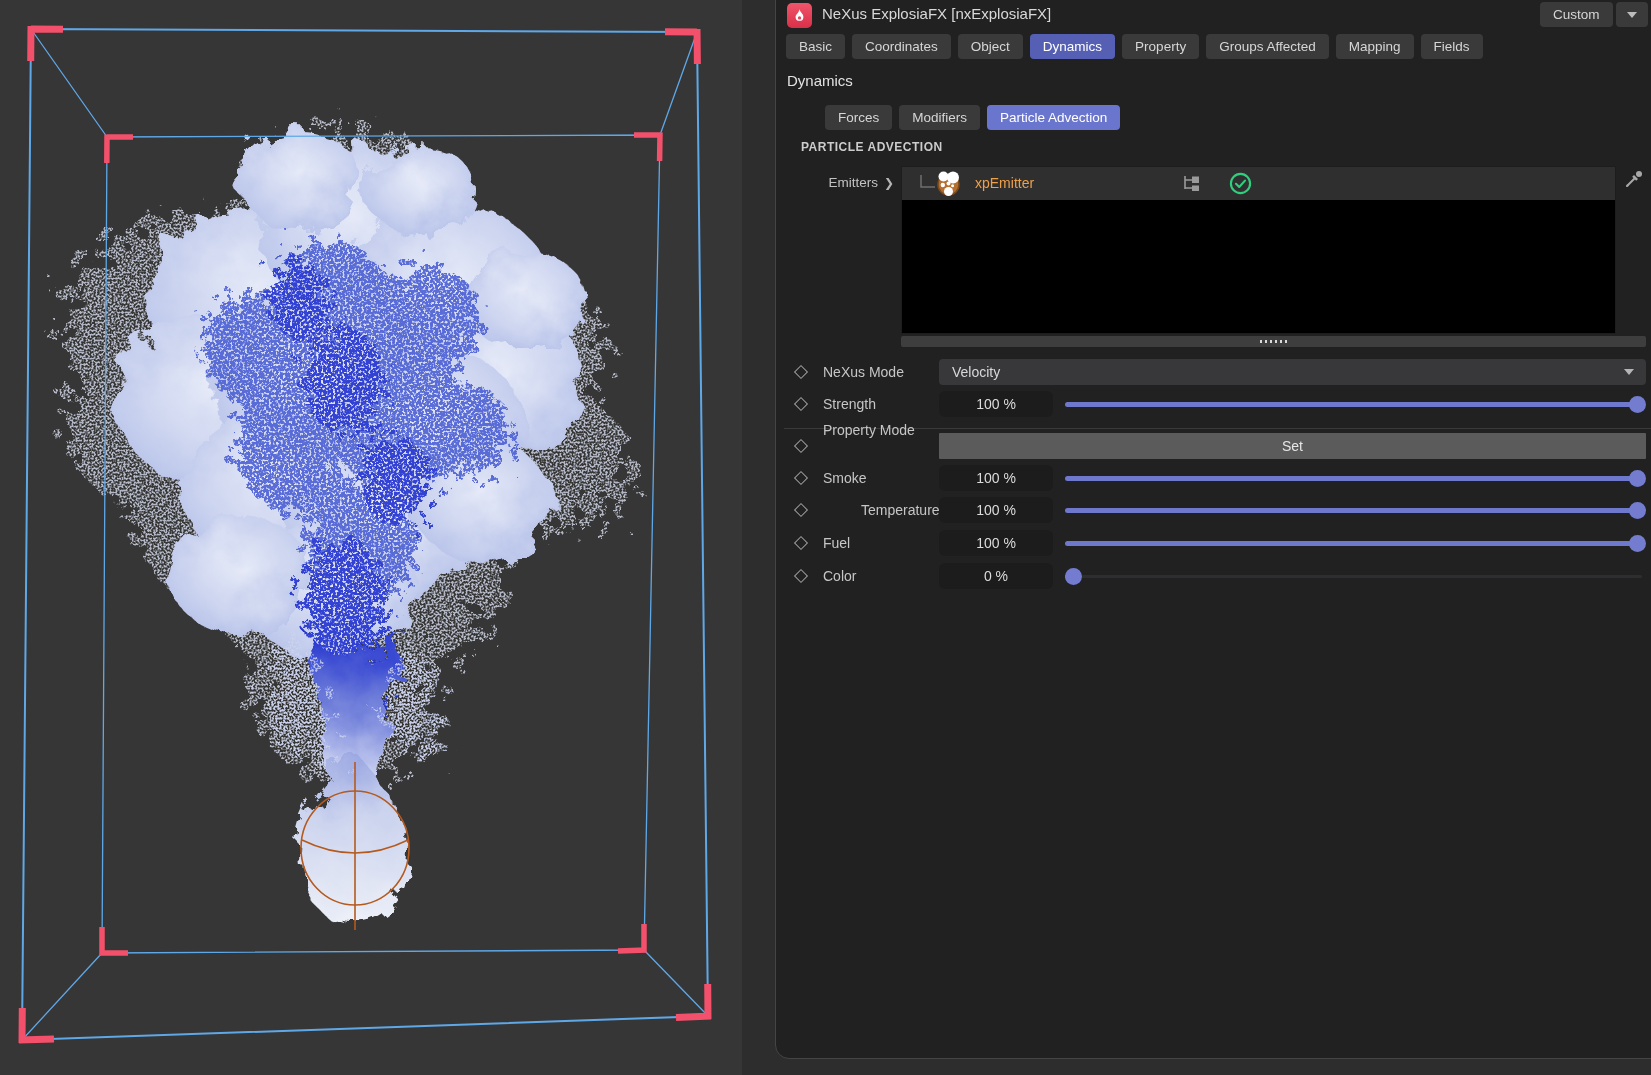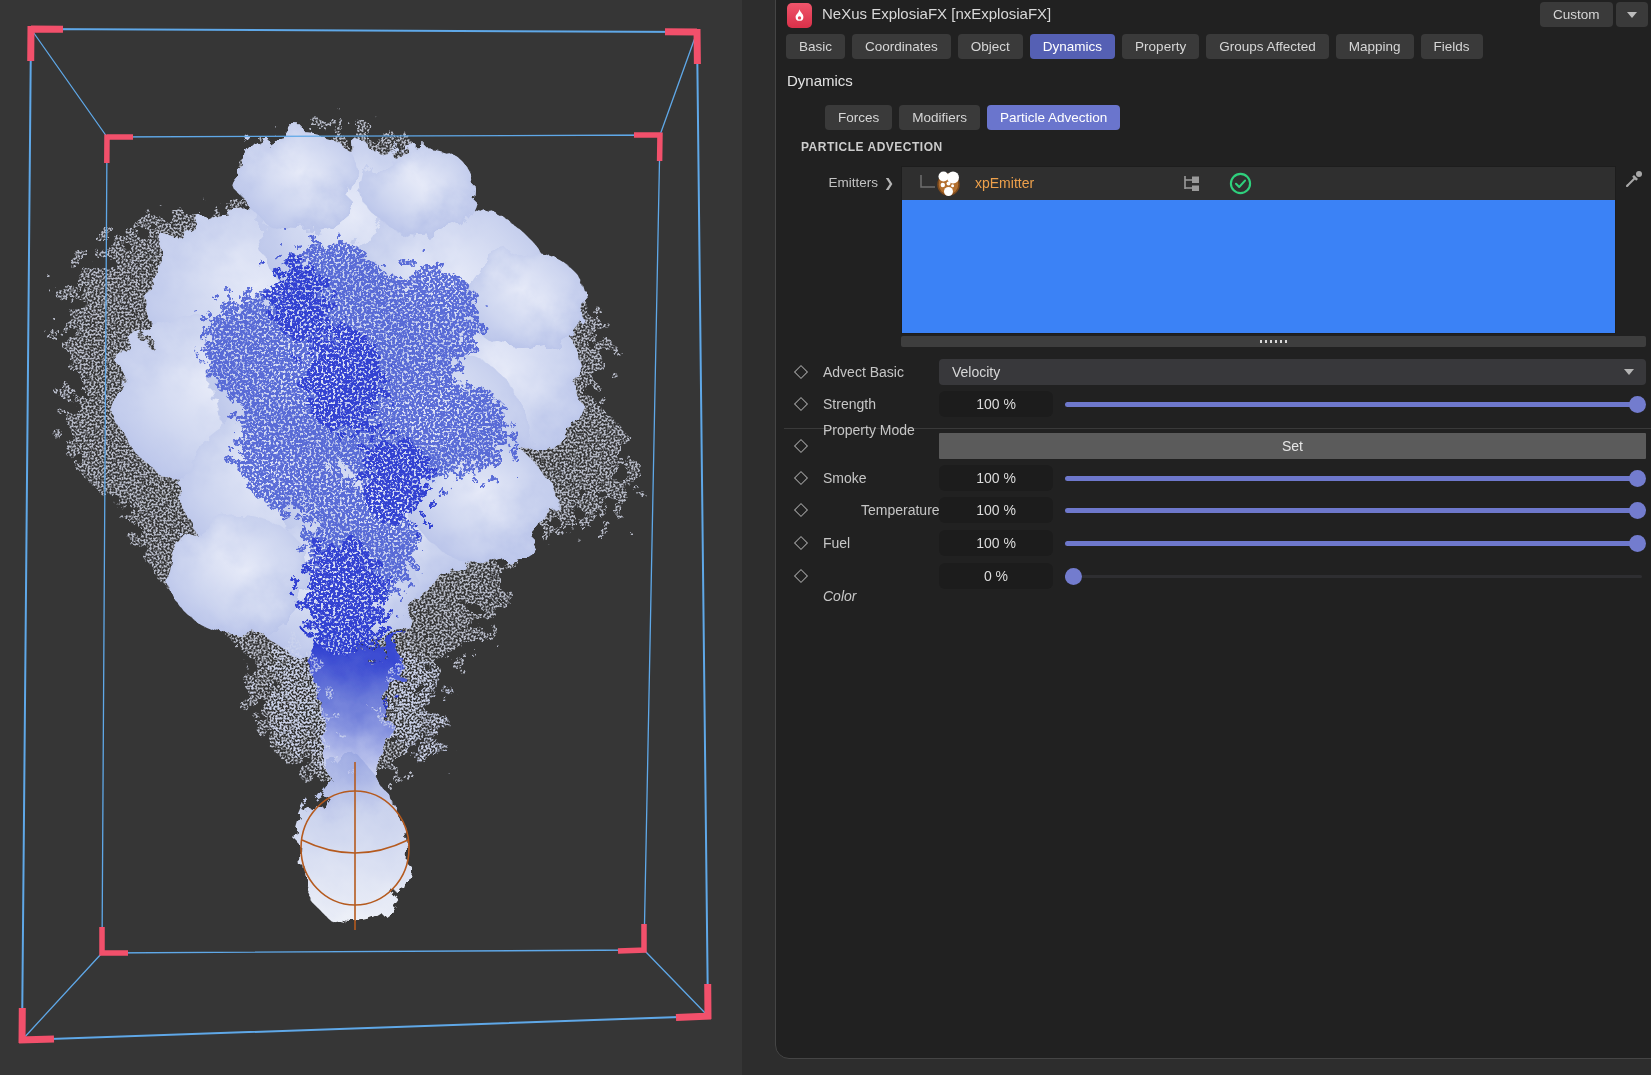--- a/index.html
+++ b/index.html
@@ -26,21 +26,21 @@
   .tabs-main{top:33px;}
   .tabs-sub{top:104px;padding-left:39px;}
   .tabs-sub .btn.active{background:var(--accent-subtab);}
   .dyn-heading{position:absolute;left:11px;top:71px;font-size:15px;color:#e2e2e2;}
   .section-header{position:absolute;left:25px;top:139px;font-size:12px;font-weight:bold;
                   letter-spacing:.5px;color:#cccccc;}
   .emitters-label{position:absolute;left:0;top:165px;width:118px;height:33px;line-height:33px;
                   text-align:right;font-size:13.5px;color:#c2c2c2;}
   .emitters-label .chev{color:#b5b5b5;font-size:12px;margin-left:6px;}
   .emit-list{position:absolute;left:125px;top:165px;width:715px;height:168px;
-             background:#3b82f6;border:1px solid #1d1d1d;box-sizing:border-box;}
+             background:#000000;border:1px solid #1d1d1d;box-sizing:border-box;}
   .emit-row{position:relative;height:33px;background:#2f2f2f;}
   .emit-row .treeline{position:absolute;left:18px;top:8px;}
   .emit-row .emitter-ico{position:absolute;left:33px;top:3px;}
   .emit-row .ename{position:absolute;left:73px;top:0;line-height:33px;font-size:14px;color:#eda04b;}
   .emit-row .hier{position:absolute;left:280px;top:7px;}
   .emit-row .chk{position:absolute;left:327px;top:5px;}
   .eyedrop{position:absolute;left:848px;top:168px;}
   .resize-bar{position:absolute;left:125px;top:335px;width:745px;height:11px;background:#3e3e3e;
               border-radius:2px;display:flex;align-items:center;justify-content:center;gap:3px;}
   .resize-bar i{width:2px;height:3px;background:#d9d9d9;display:block;}
@@ -270,21 +270,21 @@
       <div class="resize-bar">
         <i></i>
           <i></i>
           <i></i>
           <i></i>
           <i></i>
           <i></i>
       </div>
 
       <div class="diamond" style="top:366px;"></div>
-      <div class="prow-label" style="top:358px;">Advect Basic</div>
+      <div class="prow-label" style="top:358px;">NeXus Mode</div>
       <div class="dropdown" style="top:358px;">
         <span>Velocity</span>
         <span class="caret"></span>
       </div>
 
       <div class="diamond" style="top:398px;"></div>
       <div class="prow-label" style="top:390px;">Strength</div>
       <div class="valbox" style="top:390px;">100 %</div>
       <div class="slider" style="top:395px;">
         <div class="track"></div>
@@ -321,21 +321,21 @@
       <div class="diamond" style="top:537px;"></div>
       <div class="prow-label" style="top:529px;">Fuel</div>
       <div class="valbox" style="top:529px;">100 %</div>
       <div class="slider" style="top:534px;">
         <div class="track"></div>
           <div class="fill" style="width: 572.5px;"></div>
         <div class="knob" style="left: 564px;"></div>
       </div>
 
       <div class="diamond" style="top:570px;"></div>
-      <div class="prow-label" style="top:582px;font-style:italic;">Color</div>
+      <div class="prow-label" style="top:562px;">Color</div>
       <div class="valbox" style="top:562px;">0 %</div>
       <div class="slider" style="top:567px;">
         <div class="track"></div>
           <div class="fill" style="width: 8.5px;"></div>
         <div class="knob" style="left: 0px;"></div>
       </div>
 
     </div>
   </div>
 </div>

